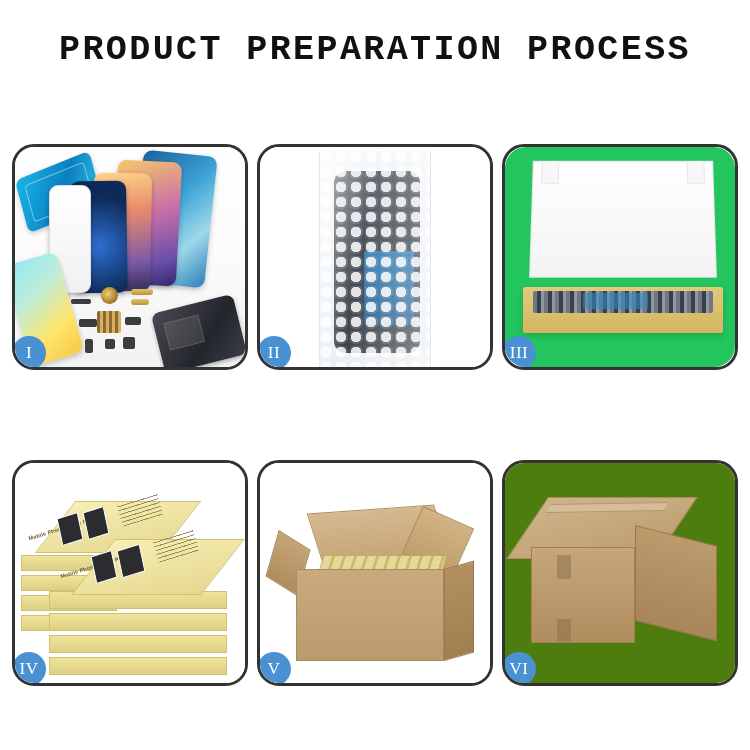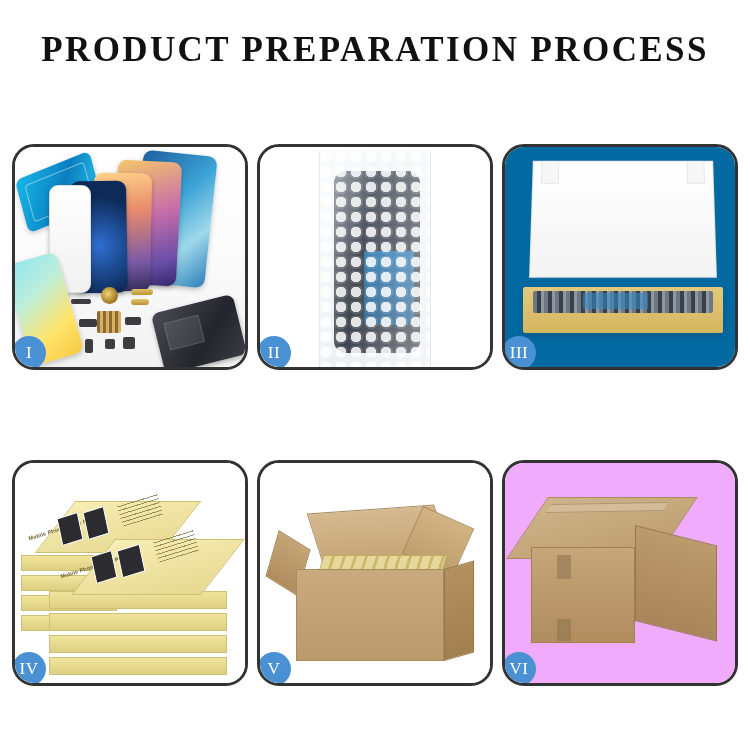--- a/index.html
+++ b/index.html
@@ -28,21 +28,21 @@
     text-align: center;
   }
 
   .page-title {
     font-size: 35px;
     font-weight: bold;
     letter-spacing: 2.4px;
     color: #111111;
     line-height: 44px;
     white-space: nowrap;
-    font-family: Liberation Serif, serif;
+    font-family: Liberation Mono, monospace;
   }
 
   .page-subtitle {
     margin-top: 6px;
     font-size: 14.6px;
     font-weight: normal;
     letter-spacing: 0.15px;
     color: #1a1a1a;
     line-height: 20px;
     white-space: nowrap;
@@ -202,21 +202,21 @@
       radial-gradient(circle at 6px 6px, rgba(255,255,255,.85) 0 5px, rgba(255,255,255,.12) 5.5px 7px, rgba(255,255,255,0) 7.5px);
     background-size: 15px 15px;
     mix-blend-mode: screen;
   }
   .bubble-sheen {
     position: absolute; left: 0; top: 0; right: 0; bottom: 0;
     background: linear-gradient(100deg, rgba(255,255,255,.55) 0%, rgba(255,255,255,.05) 40%, rgba(255,255,255,.45) 100%);
   }
 
   
-  .scene-mailer { background: #0369a1; }
+  .scene-mailer { background: #22c55e; border-radius: 21px; }
   .mailer-lid {
     position: absolute;
     left: 26px; top: 12px; width: 184px; height: 118px;
     background: linear-gradient(#ffffff,#f3f3f3);
     border: 1px solid #e3e3e3;
     transform: perspective(400px) rotateX(8deg);
   }
   .mailer-lid::before,
   .mailer-lid::after {
     content: "";
@@ -329,21 +329,21 @@
   }
   .ct-contents {
     position: absolute;
     left: 58px; top: 92px; width: 124px; height: 38px;
     background: repeating-linear-gradient(92deg,#e6d79b 0 8px,#cdb96e 8px 11px);
     border: 1px solid #c0ab63;
     transform: skewX(-16deg);
   }
 
   
-  .scene-sealed { background: #f0abfc; text-align: right; }
+  .scene-sealed { background: #4d7c0f; text-align: right; }
   .sc-top {
     position: absolute;
     left: 22px; top: 34px; width: 150px; height: 62px;
     background: linear-gradient(160deg,#cfb48a,#bb9c6d);
     border: 1px solid #a98b60;
     transform: skewX(-34deg);
   }
   .sc-front {
     position: absolute;
     left: 26px; top: 84px; width: 104px; height: 96px;

